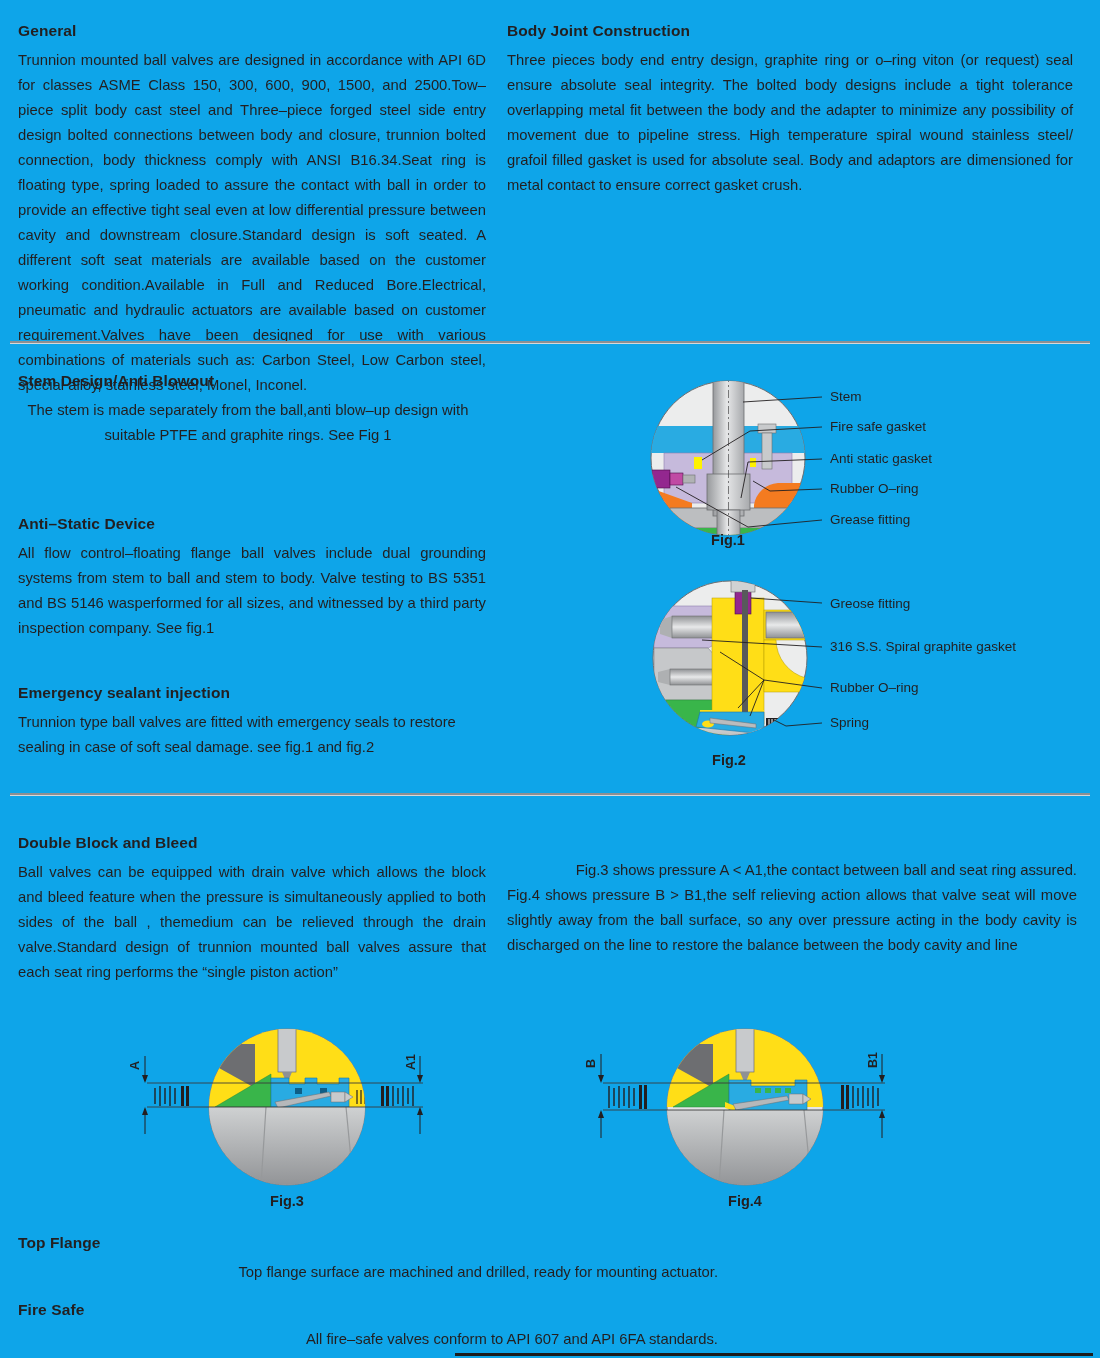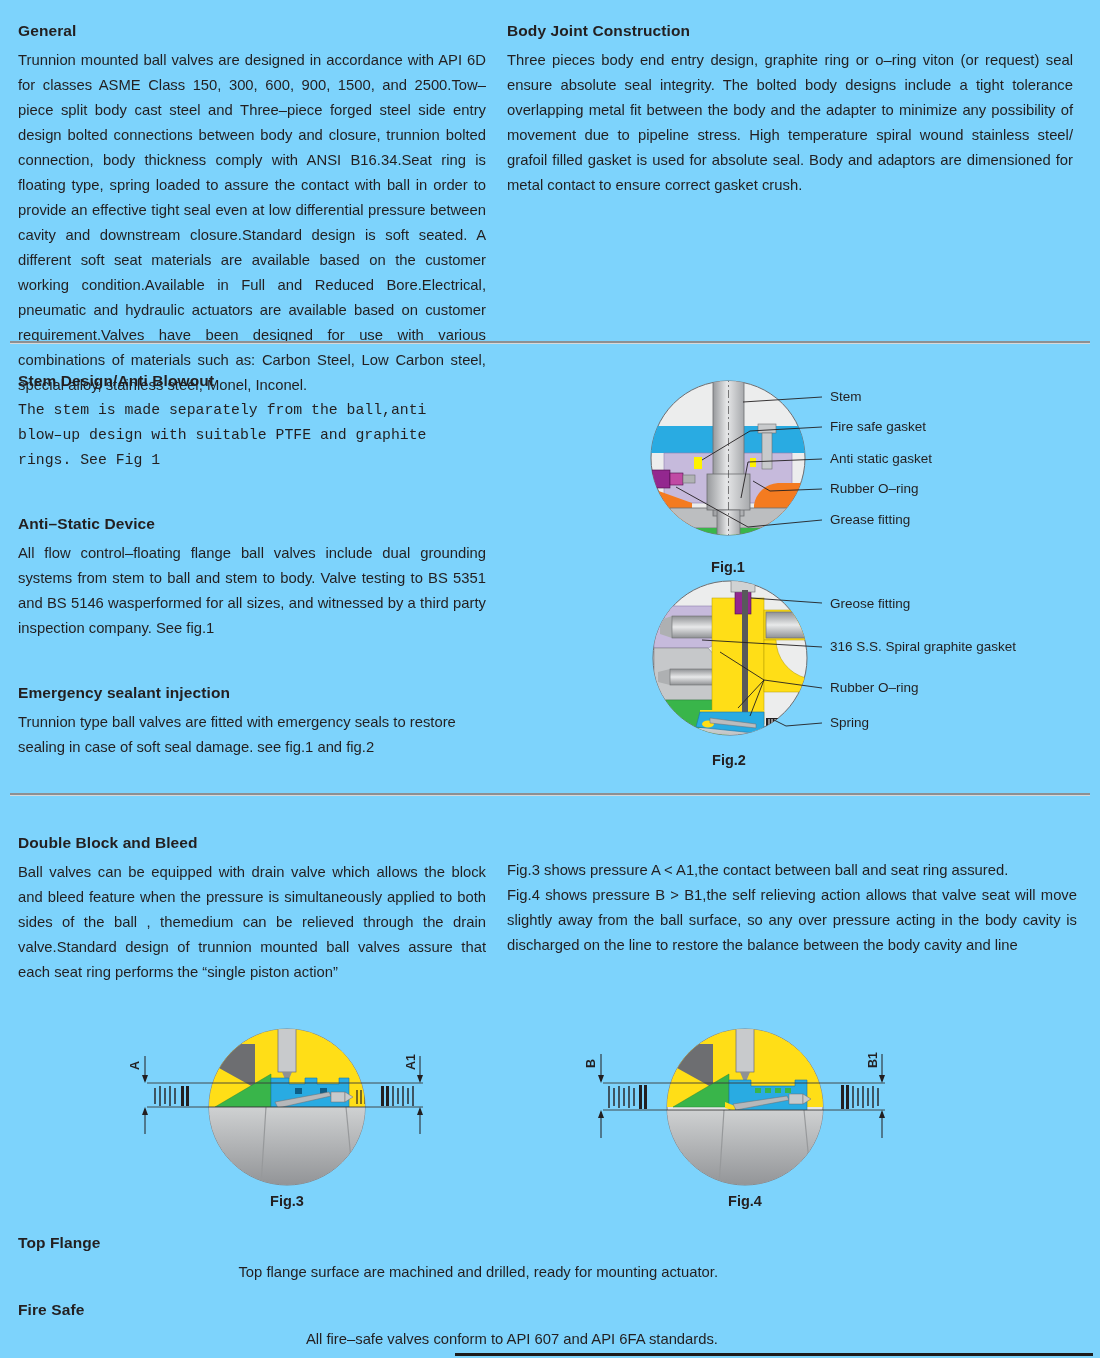--- a/index.html
+++ b/index.html
@@ -1,17 +1,17 @@
 <!DOCTYPE html>
 <html><head>
 <meta charset="utf-8">
 <style>
   html,body { margin:0; padding:0; background:#ffffff; }
   .page {
-    position:relative; width:1100px; height:1358px; background:#7dd3fc;
+    position:relative; width:1100px; height:1358px; background:#0ea5e9;
     font-family:"Liberation Sans", sans-serif; color:#231f20; overflow:hidden;
   }
   .sec { position:absolute; }
   .sec h3 { margin:0 0 8px 0; font-size:15.5px; font-weight:bold; letter-spacing:0.1px; }
   .sec p  { margin:0; font-size:14.8px; line-height:25px; text-align:justify; }
   .sec p + p { margin-top:0; }
   .divider {
     position:absolute; left:10px; width:1080px; height:2px;
     background:#8d8f92; border-bottom:1px solid #d7d8d9;
   }
@@ -53,21 +53,21 @@
 
   <div class="sec" style="left:507px; top:22px; width:566px;">
     <h3>Body Joint Construction</h3>
     <p>Three pieces body end entry design, graphite ring or o–ring viton (or request) seal ensure absolute seal integrity. The bolted body designs include a tight tolerance overlapping metal fit between the body and the adapter to minimize any possibility of movement due to pipeline stress. High temperature spiral wound stainless steel/ grafoil filled gasket is used for absolute seal. Body and adaptors are dimensioned for metal contact to ensure correct gasket crush.</p>
   </div>
 
   <div class="divider" style="top:341px;"></div>
 
   <div class="sec" style="left:18px; top:372px; width:460px;">
     <h3>Stem Design/Anti Blowout</h3>
-    <p style="text-align:left;font-family:Liberation Mono, monospace;">The stem is made separately from the ball,anti blow–up design with suitable PTFE and graphite rings. See Fig 1</p>
+    <p style="text-align:center;">The stem is made separately from the ball,anti blow–up design with suitable PTFE and graphite rings. See Fig 1</p>
   </div>
 
   <div class="sec" style="left:18px; top:515px; width:468px;">
     <h3>Anti–Static Device</h3>
     <p>All flow control–floating flange ball valves include dual grounding systems from stem to ball and stem to body. Valve testing to BS 5351 and BS 5146 wasperformed for all sizes, and witnessed by a third party inspection company. See fig.1</p>
   </div>
 
   <div class="sec" style="left:18px; top:684px; width:468px;">
     <h3>Emergency sealant injection</h3>
     <p style="text-align:left;">Trunnion type ball valves are fitted with emergency seals to restore sealing in case of soft seal damage. see fig.1 and fig.2</p>
@@ -105,21 +105,21 @@
       <polyline points="172,85 98,88 91,124"></polyline>
       <polyline points="172,115 120,117 103,107"></polyline>
       <polyline points="172,146 98,153 26,113"></polyline>
     </g>
     <text x="180" y="27">Stem</text>
     <text x="180" y="57">Fire safe gasket</text>
     <text x="180" y="89">Anti static gasket</text>
     <text x="180" y="119">Rubber O–ring</text>
     <text x="180" y="150">Grease fitting</text>
   </svg>
-  <div class="figcap" style="left:683px; top:559px;">Fig.1</div>
+  <div class="figcap" style="left:683px; top:532px;">Fig.1</div>
 
   <svg class="fig" style="left:650px; top:578px;" width="440" height="168" viewBox="0 0 440 168">
     <defs>
         <clipPath id="f2c">
           <circle cx="80" cy="80" r="77"></circle>
         </clipPath>
       </defs>
     <circle cx="80" cy="80" r="77" fill="#eceded" stroke="#6d6e71" stroke-width="1"></circle>
     <g clip-path="url(#f2c)">
       <polygon points="4,28 90,28 90,54 58,70 4,70" fill="#C6BADC" stroke="#8e7fae" stroke-width="0.6"></polygon>
@@ -161,21 +161,21 @@
   </svg>
   <div class="figcap" style="left:684px; top:752px;">Fig.2</div>
 
   <div class="divider" style="top:793px;"></div>
 
   <div class="sec" style="left:18px; top:834px; width:468px;">
     <h3>Double Block and Bleed</h3>
     <p>Ball valves can be equipped with drain valve which allows the block and bleed feature when the pressure is simultaneously applied to both sides of the ball , themedium can be relieved through the drain valve.Standard design of trunnion mounted ball valves assure that each seat ring performs the “single piston action”</p>
   </div>
   <div class="sec" style="left:507px; top:858px; width:570px;">
-    <p style="text-align:left;">Fig.3 shows pressure A &lt; A1,the contact between ball and seat ring assured.</p>
+    <p style="text-align:right;margin-left:38px;">Fig.3 shows pressure A &lt; A1,the contact between ball and seat ring assured.</p>
     <p>Fig.4 shows pressure B &gt; B1,the self relieving action allows that valve seat will move slightly away from the ball surface, so any over pressure acting in the body cavity is discharged on the line to restore the balance between the body cavity and line</p>
   </div>
 
   <svg class="fig" style="left:115px; top:1018px;" width="350" height="172" viewBox="0 0 350 172">
     <defs>
         <clipPath id="f3c">
           <circle cx="172" cy="89" r="78"></circle>
         </clipPath>
       </defs>
     <circle cx="172" cy="89" r="78" fill="#e4e5e6" stroke="#808285" stroke-width="1"></circle>

